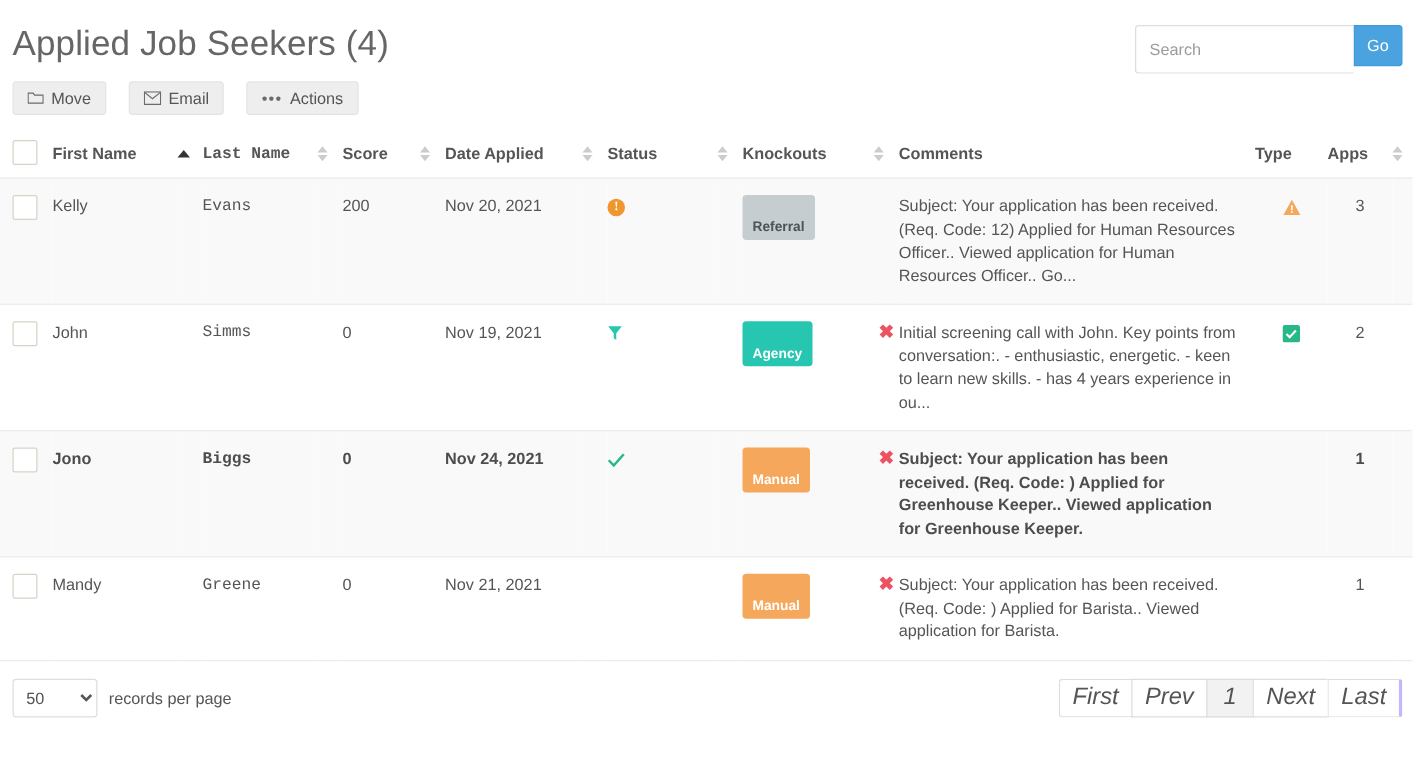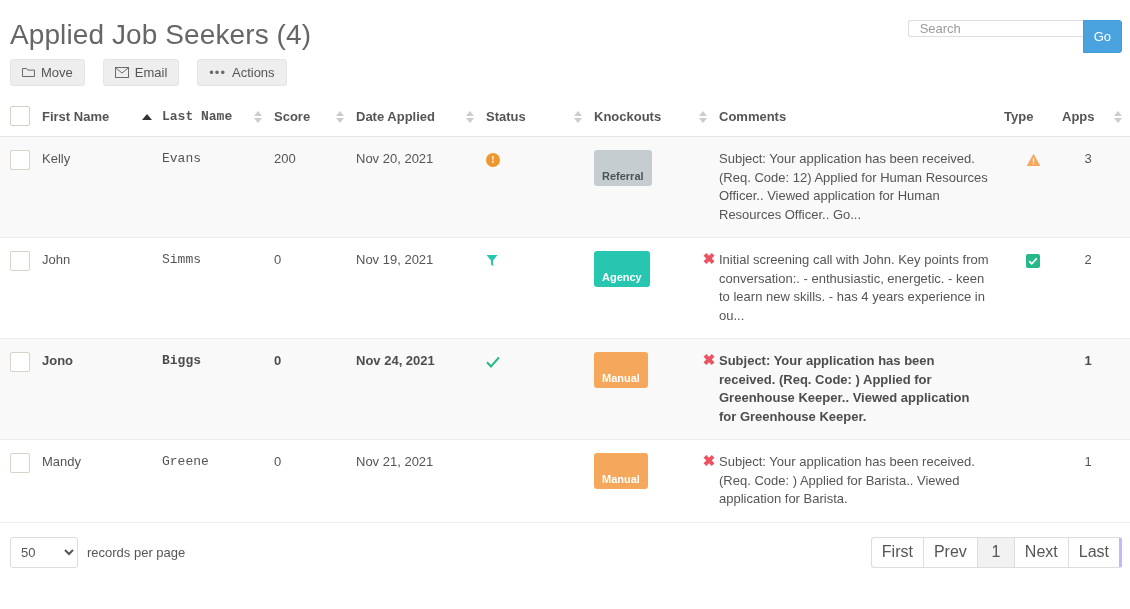--- a/index.html
+++ b/index.html
@@ -33,21 +33,21 @@
     letter-spacing: 0.1px;
   }
   .search-wrap {
     display: flex;
     align-items: stretch;
     padding-top: 10px;
     padding-right: 8px;
   }
   .search-input {
     width: 175px;
-    height: 17px;
+    height: 39px;
     border: 1px solid #dddddd;
     border-right: none;
     border-radius: 3px 0 0 3px;
     padding: 0 11px;
     font-size: 13px;
     font-family: "Liberation Sans", sans-serif;
     color: #555555;
     outline: none;
     background: #ffffff;
   }
@@ -230,26 +230,27 @@
 
   .pager { display: flex; }
   .pager .pg {
     height: 31px;
     min-width: 37px;
     padding: 0 10px;
     border: 1px solid #dddddd;
     border-right: none;
     background: #ffffff;
     color: #555555;
-    font-size: 16px;
+    font-size: 19px;
     font-family: "Liberation Sans", sans-serif;
     display: flex;
     align-items: center;
     justify-content: center;
     cursor: pointer;
+    font-style: italic;
   }
   .pager .pg:first-child { border-radius: 3px 0 0 3px; }
   .pager .pg:last-child  { border-right: 3px solid #c4b5fd; border-radius: 0 3px 3px 0; }
   .pager .pg.active { background: #f2f2f2; }
 </style>
 </head>
 <body>
 
 <div class="page">
 

